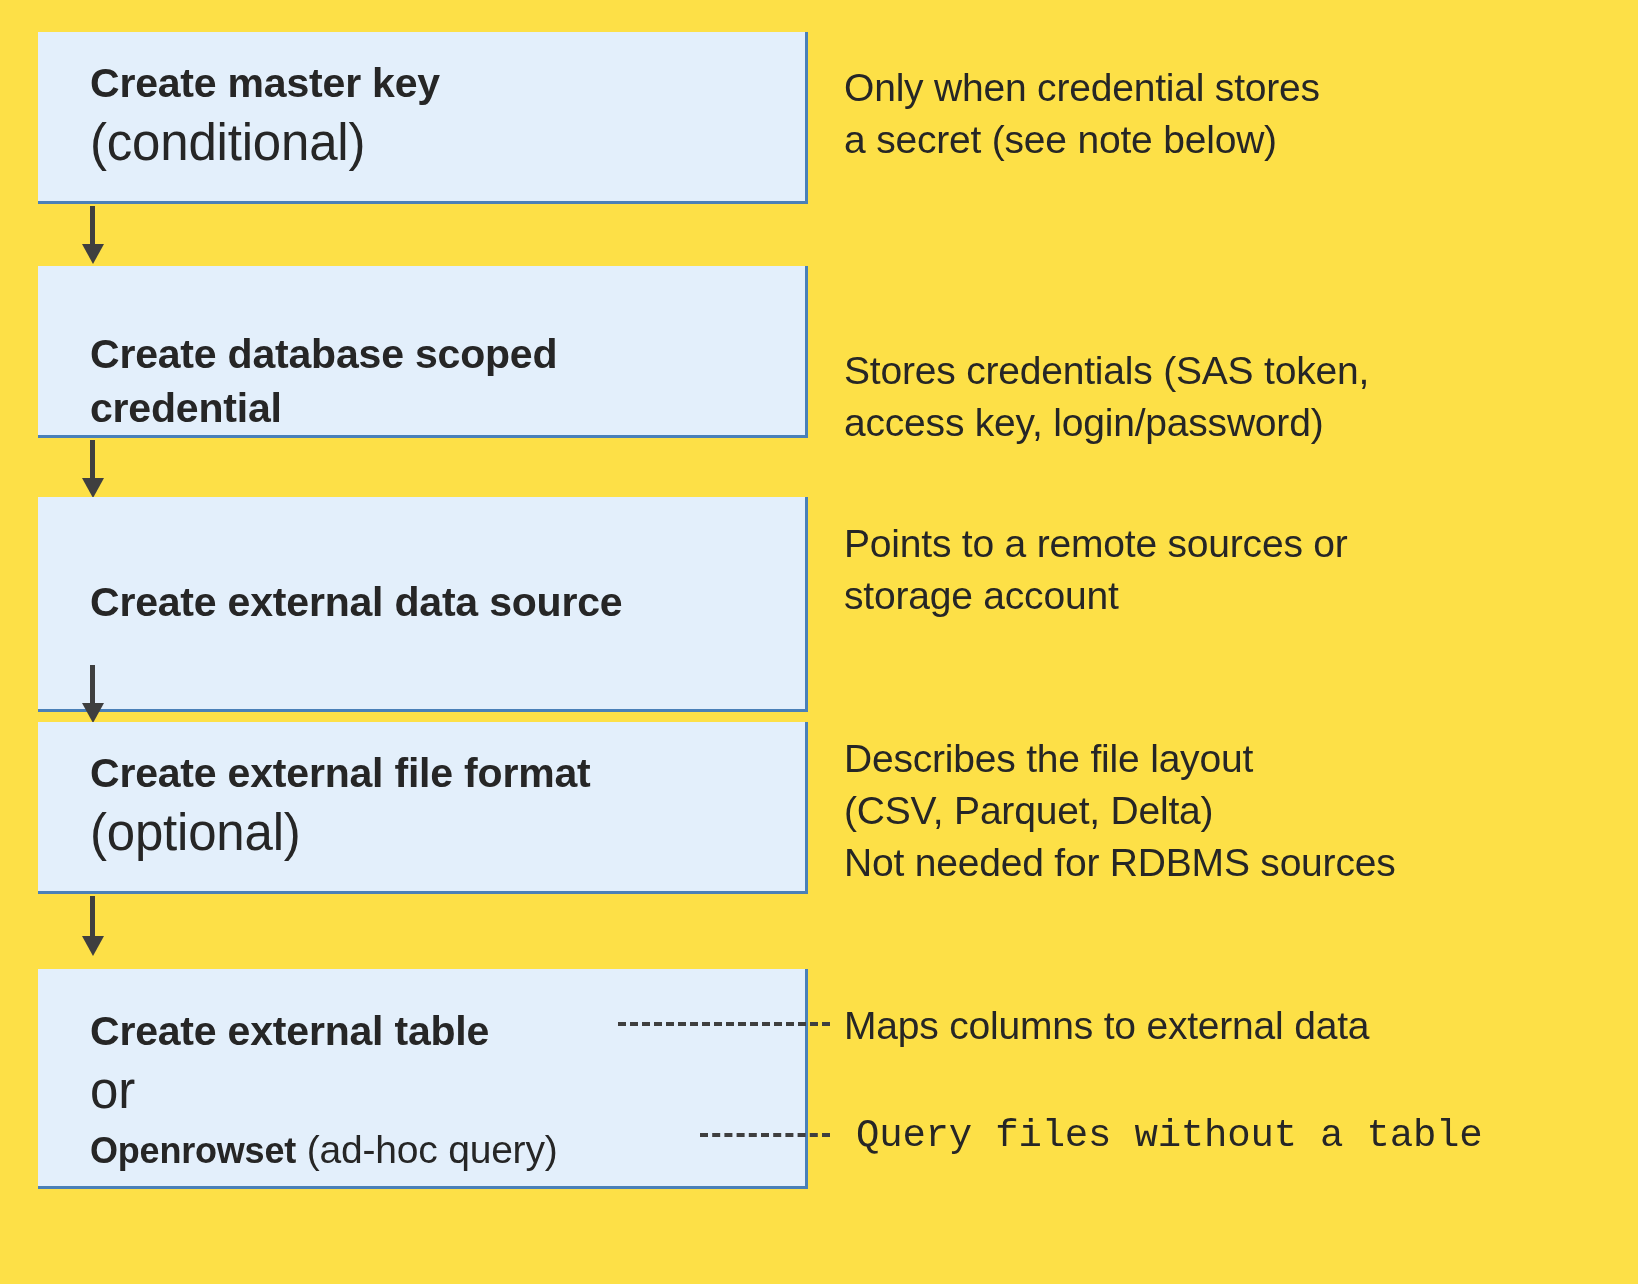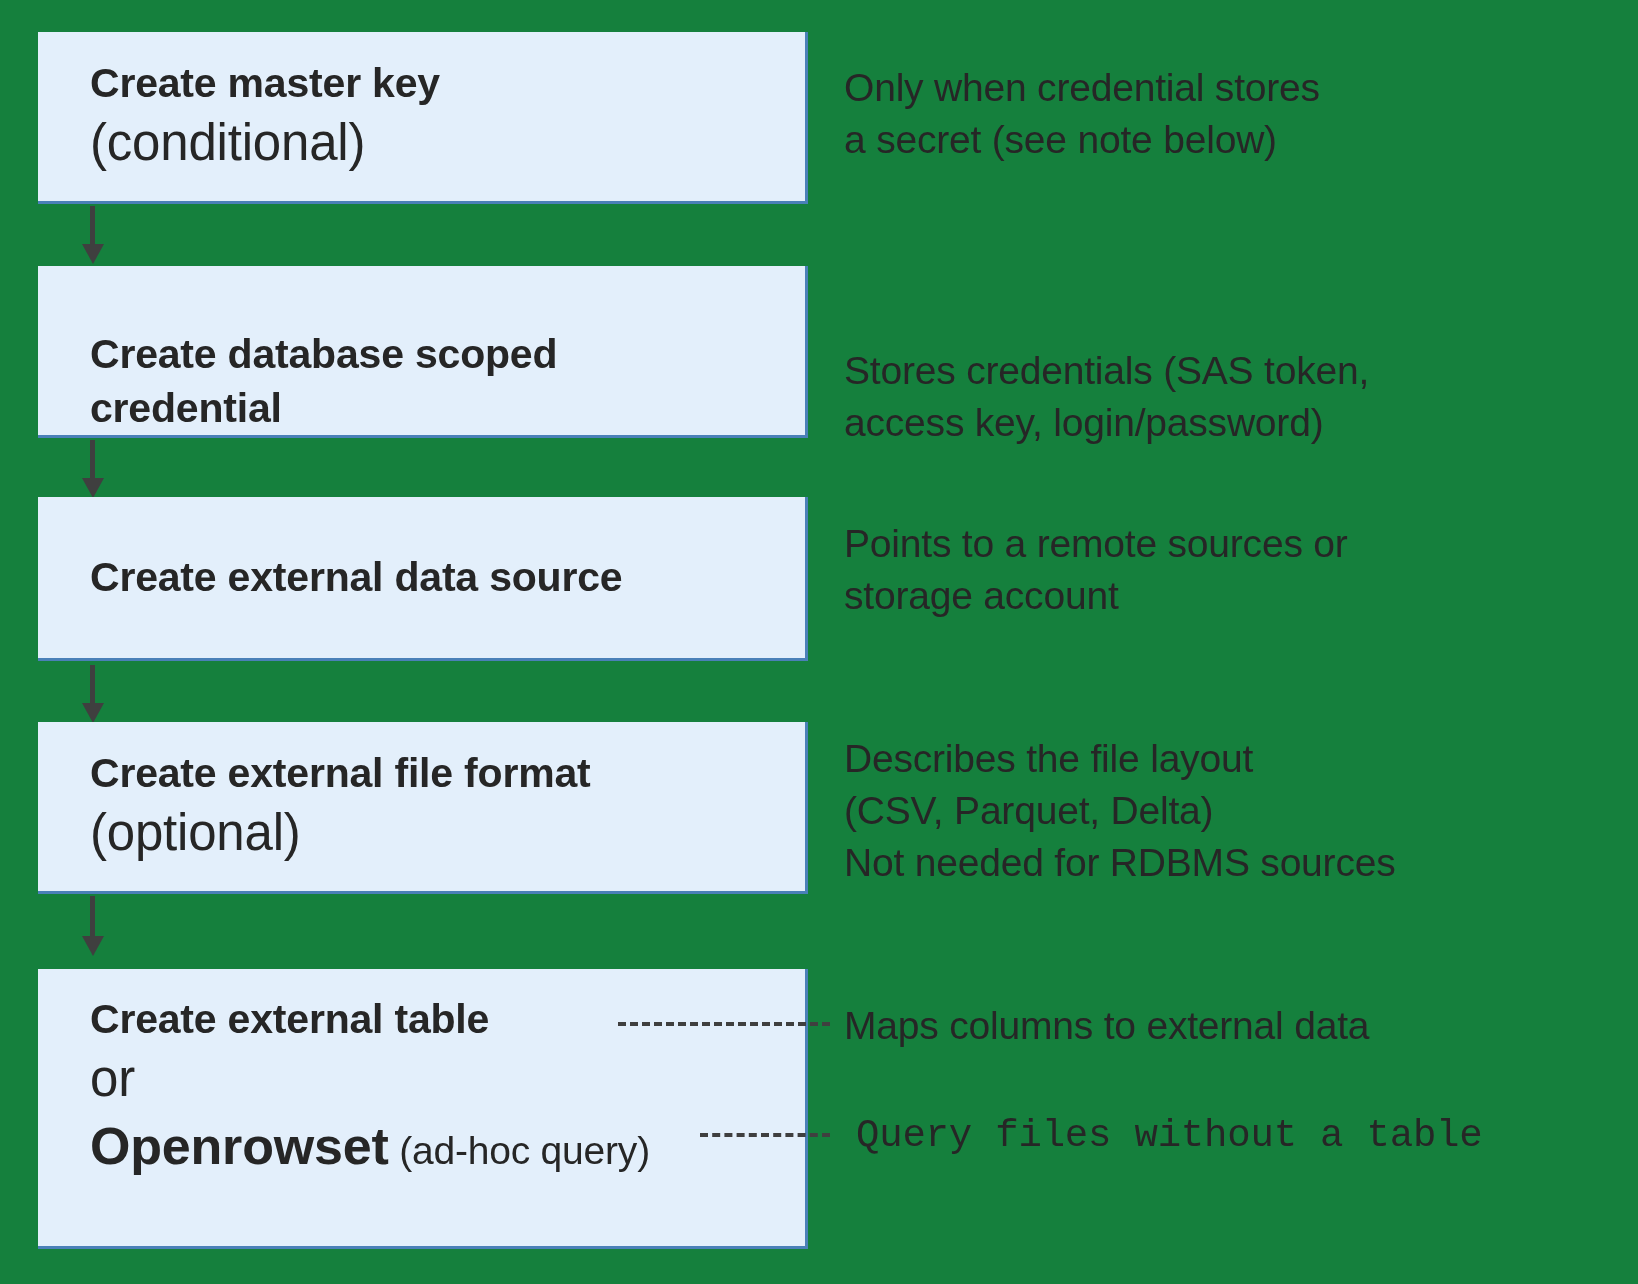--- a/index.html
+++ b/index.html
@@ -8,21 +8,21 @@
     background: #ffffff;
   }
   body {
     font-family: "Liberation Sans", sans-serif;
     -webkit-font-smoothing: antialiased;
   }
   #canvas {
     position: relative;
     width: 1638px;
     height: 1284px;
-    background: #15803d;
+    background: #fde047;
     overflow: hidden;
   }
 
   
   .node {
     position: absolute;
     left: 38px;
     width: 770px;
     background: #e3effb;
     border-right: 3px solid #4a80b8;
@@ -47,21 +47,21 @@
     font-size: 51px;
     line-height: 1.30;
   }
   .node-line.mixed {
     font-size: 39px;
     line-height: 1.30;
     font-weight: normal;
   }
   .node-line.mixed b {
     font-weight: bold;
-    font-size: 52px;
+    font-size: 36px;
   }
 
   
   .arrow {
     position: absolute;
     left: 82px;
     width: 22px;
   }
   .arrow .shaft {
     position: absolute;
@@ -117,21 +117,21 @@
     <div class="node-line bold" style="white-space: pre-line;">Create database scoped
 credential</div>
   </div>
   <div class="arrow" style="top:440px; height:58px;">
     <div class="shaft" style="height:40px;"></div>
     <div class="head" style="top:38px;"></div>
   </div>
   <div class="note" style="left:844px; top:297px; width:720px;margin-top:48px;">Stores credentials (SAS token,
 access key, login/password)</div>
 
-  <div class="node" style="top:497px; height:164px;">
+  <div class="node" style="top:497px; height:215px;">
     <div class="node-line bold">Create external data source</div>
   </div>
   <div class="arrow" style="top:665px; height:58px;">
     <div class="shaft" style="height:40px;"></div>
     <div class="head" style="top:38px;"></div>
   </div>
   <div class="note" style="left:844px; top:518px; width:700px;">Points to a remote sources or
 storage account</div>
 
   <div class="node" style="top:722px; height:172px;">
@@ -139,21 +139,21 @@
     <div class="node-line reg">(optional)</div>
   </div>
   <div class="arrow" style="top:896px; height:60px;">
     <div class="shaft" style="height:42px;"></div>
     <div class="head" style="top:40px;"></div>
   </div>
   <div class="note" style="left:844px; top:733px; width:760px;">Describes the file layout
 (CSV, Parquet, Delta)
 Not needed for RDBMS sources</div>
 
-  <div class="node" style="top:969px; height:280px; justify-content:flex-start; padding-top:24px;">
+  <div class="node" style="top:969px; height:220px; justify-content:flex-start; padding-top:36px;">
     <div class="node-line bold">Create external table</div>
     <div class="node-line reg">or</div>
     <div class="node-line mixed">
       <b>Openrowset</b><span> (ad-hoc query)</span>
     </div>
   </div>
 
   <div class="leader" style="left:618px; top:1022px; width:212px;"></div>
   <div class="leader" style="left:700px; top:1133px; width:130px;"></div>
 

